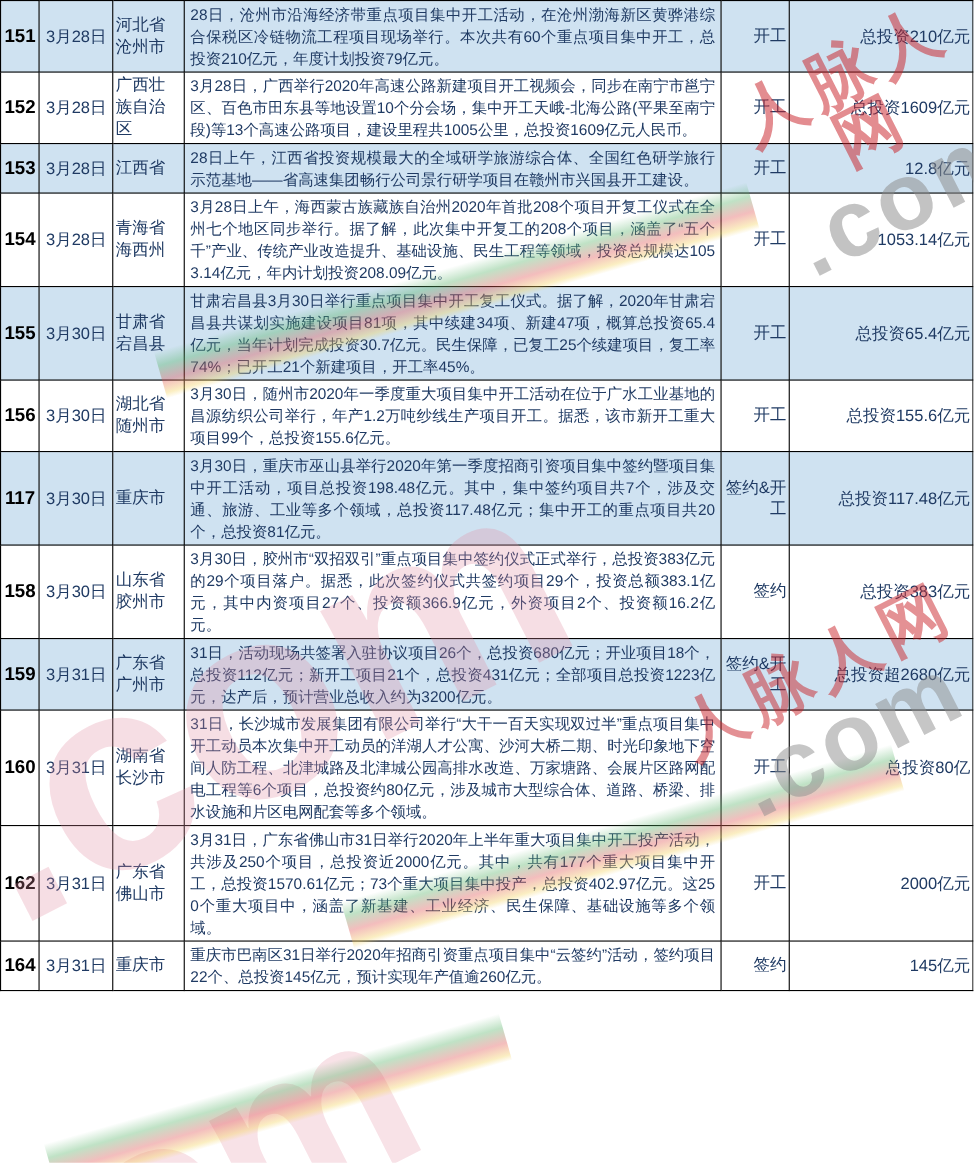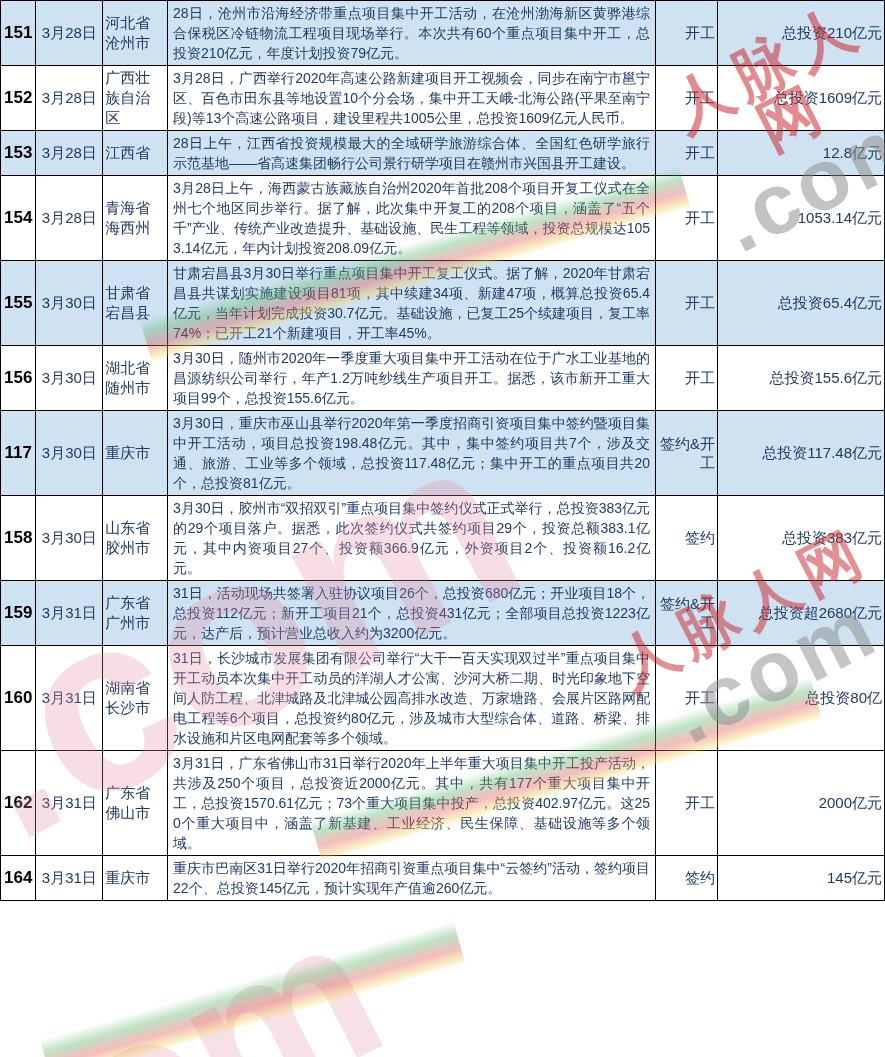--- a/index.html
+++ b/index.html
@@ -98,21 +98,21 @@
     <td class="c-date">3月28日</td>
     <td class="c-region">青海省海西州</td>
     <td class="c-desc">3月28日上午，海西蒙古族藏族自治州2020年首批208个项目开复工仪式在全州七个地区同步举行。据了解，此次集中开复工的208个项目，涵盖了“五个千”产业、传统产业改造提升、基础设施、民生工程等领域，投资总规模达1053.14亿元，年内计划投资208.09亿元。</td>
     <td class="c-status">开工</td>
     <td class="c-amount">1053.14亿元</td>
   </tr>
       <tr class="row-blue">
     <td class="c-id">155</td>
     <td class="c-date">3月30日</td>
     <td class="c-region">甘肃省宕昌县</td>
-    <td class="c-desc">甘肃宕昌县3月30日举行重点项目集中开工复工仪式。据了解，2020年甘肃宕昌县共谋划实施建设项目81项，其中续建34项、新建47项，概算总投资65.4亿元，当年计划完成投资30.7亿元。基础设施，已复工25个续建项目，复工率74%；已开工21个新建项目，开工率45%。</td>
+    <td class="c-desc">甘肃宕昌县3月30日举行重点项目集中开工复工仪式。据了解，2020年甘肃宕昌县共谋划实施建设项目81项，其中续建34项、新建47项，概算总投资65.4亿元，当年计划完成投资30.7亿元。民生保障，已复工25个续建项目，复工率74%；已开工21个新建项目，开工率45%。</td>
     <td class="c-status">开工</td>
     <td class="c-amount">总投资65.4亿元</td>
   </tr>
       <tr class="row-white">
     <td class="c-id">156</td>
     <td class="c-date">3月30日</td>
     <td class="c-region">湖北省随州市</td>
     <td class="c-desc">3月30日，随州市2020年一季度重大项目集中开工活动在位于广水工业基地的昌源纺织公司举行，年产1.2万吨纱线生产项目开工。据悉，该市新开工重大项目99个，总投资155.6亿元。</td>
     <td class="c-status">开工</td>
     <td class="c-amount">总投资155.6亿元</td>

